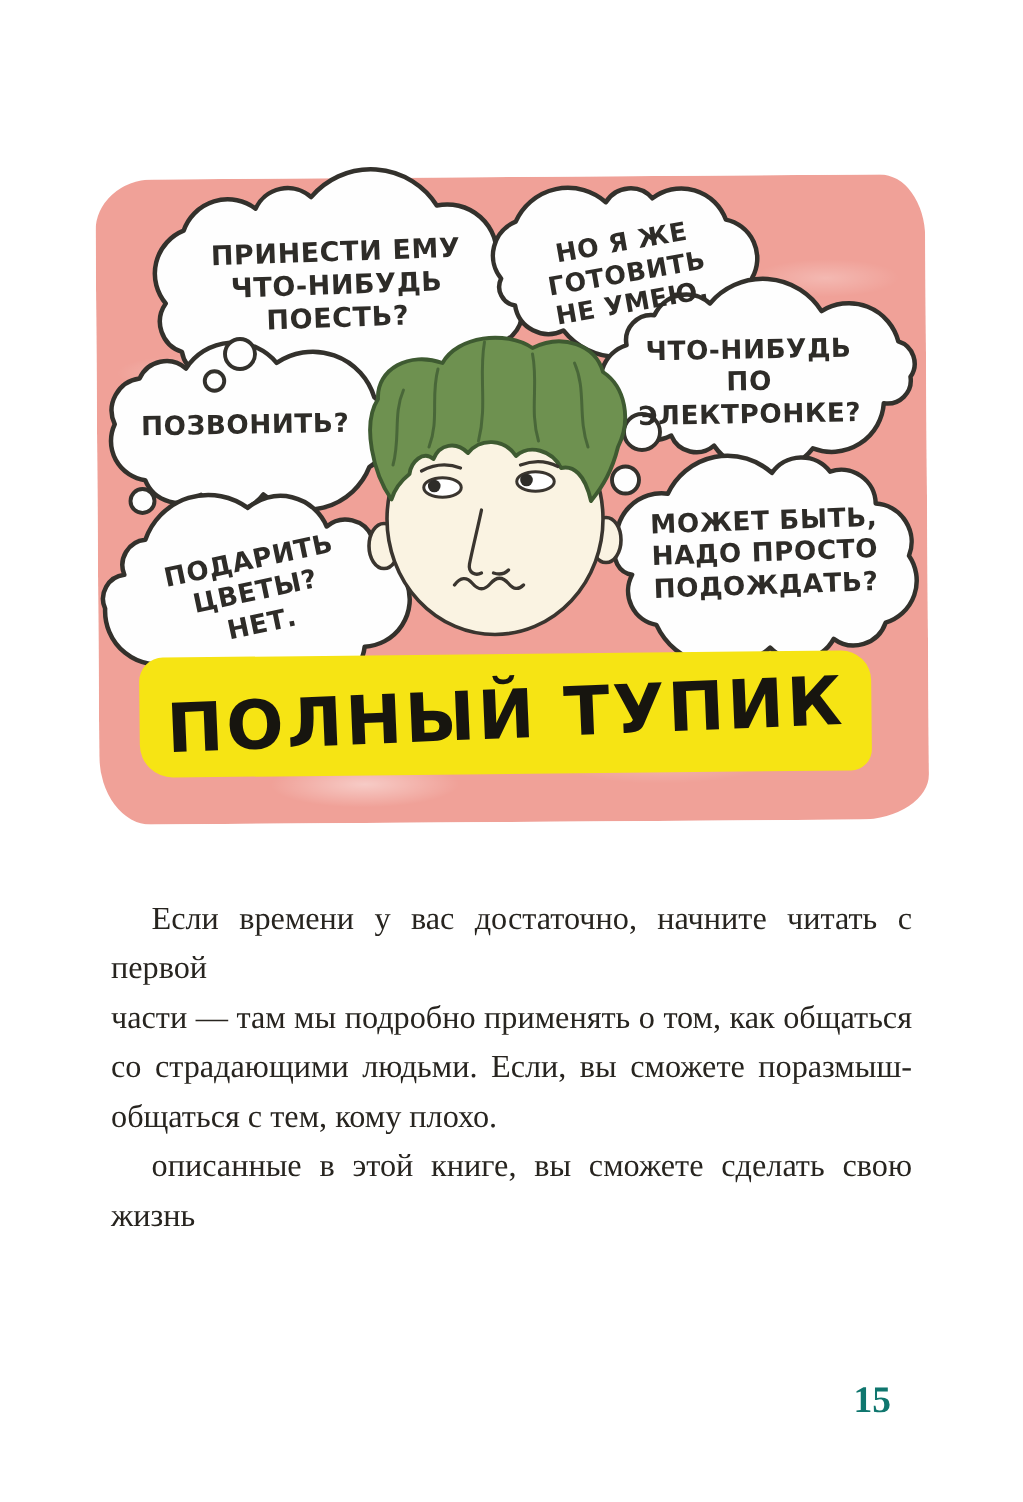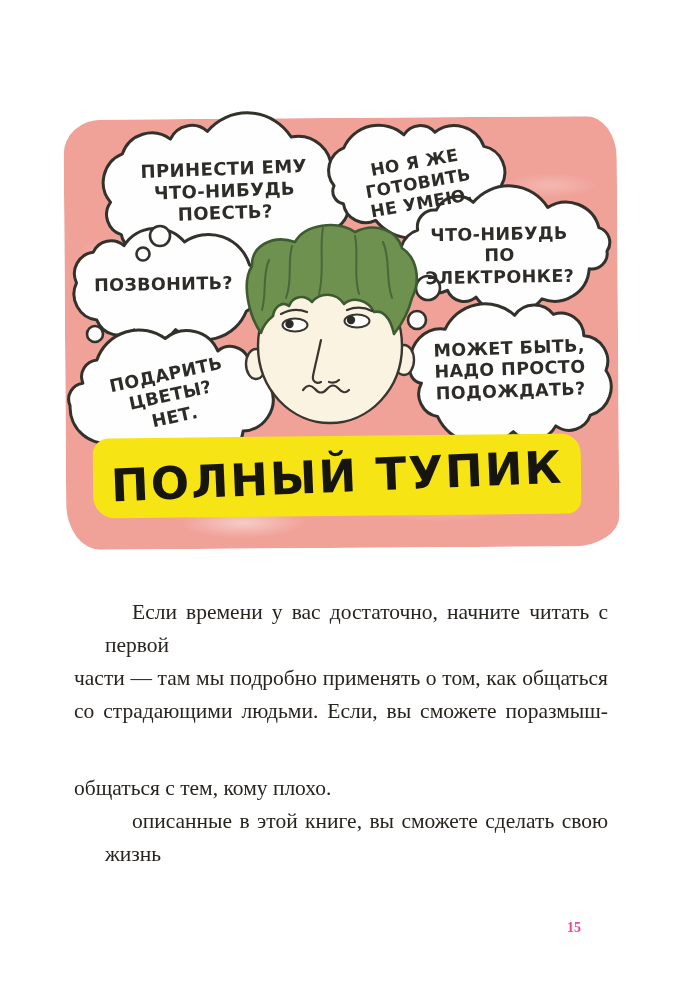--- a/index.html
+++ b/index.html
@@ -46,25 +46,25 @@
   .banner-label{
     font-family:"DejaVu Sans", sans-serif; font-weight:700; font-size:45px;
     letter-spacing:2px; color:#17150F; transform:rotate(-1.8deg); white-space:nowrap;
   }
   
   .bodytext{
     position:absolute; left:74px; top:596px; width:534px;
     font-size:21.5px; line-height:33px; color:#27241F;
   }
   .tline{text-align:justify; text-align-last:justify;}
-  .tline.tlast{text-align-last:left;margin-top:44px;}
-  .para .tline:first-child{text-indent:27px;margin-left:31px;}
+  .tline.tlast{text-align-last:left;}
+  .para .tline:first-child{text-indent:27px;}
   .pagenum{
-    position:absolute; right:101px; top:920px;
-    font-weight:700; font-size:14px; color:#ec4899;
+    position:absolute; right:88px; top:920px;
+    font-weight:700; font-size:25px; color:#0f766e;
   }
 </style>
 </head>
 <body>
 
 <div class="page">
 
   <div class="illustration">
     <div class="pink-bg"></div>
 

